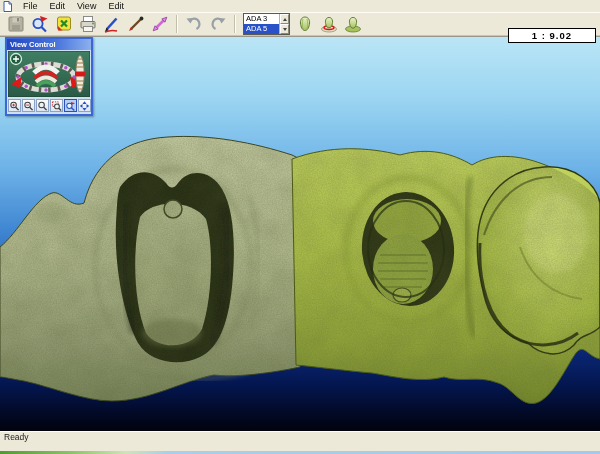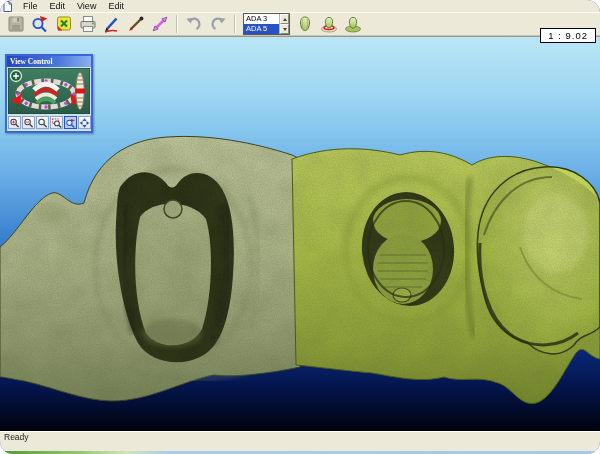--- a/index.html
+++ b/index.html
@@ -1,18 +1,18 @@
 <!DOCTYPE html>
 <html><head>
 <meta charset="utf-8">
 <style>
   * { box-sizing: border-box; margin: 0; padding: 0; }
   html,body { width:600px; height:454px; overflow:hidden; }
   body { font-family: "Liberation Sans", sans-serif; }
-  .window { position:relative; width:600px; height:454px; background:#6d28d9; overflow:hidden;border-radius:13px; }
+  .window { position:relative; width:600px; height:454px; background:#6d28d9; overflow:hidden; }
 
   
   .menubar { position:absolute; top:0; left:0; width:600px; height:12px;
              background:#ece9d8; display:flex; align-items:center; gap:2px; padding-left:2px; }
   .doc-ico { width:11px; height:11px; display:inline-flex; margin-right:3px; }
   .menu-item { font-size:9px; color:#111; padding:0 5px; line-height:12px; cursor:default; }
 
   
   .toolbar { position:absolute; top:12px; left:0; width:600px; height:24px;
              background:#ece9d8; border-top:1px solid #fffdf4; border-bottom:1px solid #c9c5b4;
@@ -32,26 +32,26 @@
 
   
   .viewport { position:absolute; top:36px; left:0; width:600px; height:405px;
               border-top:1px solid #9a968a;
               background:linear-gradient(180deg,#bae5f6 0%, #9ed7f2 14%, #6fb4e8 32%,
                          #3f86d2 48%, #1e55b0 62%, #0d2f86 74%, #041650 86%, #010310 97%, #000 100%);
               overflow:hidden; }
   .model-svg { position:absolute; inset:0; display:block; }
 
   .scalebox { position:absolute; top:28px; right:4px; z-index:30; background:#fff;
-              border:1px solid #000; font-size:9.5px; font-weight:normal; color:#000;
-              padding:1px 7px; letter-spacing:1px; }
+              border:1px solid #000; font-size:9.5px; font-weight:bold; color:#000;
+              padding:1px 23px; letter-spacing:1px; }
 
   
-  .vc-panel { position:absolute; left:5px; top:17px; width:88px; z-index:20;
-              background:#cfe0f2; border:2px solid #3a66d6; box-shadow:1px 1px 2px rgba(0,0,0,.35);font-family:Liberation Serif, serif; }
+  .vc-panel { position:absolute; left:5px; top:0; width:88px; z-index:20;
+              background:#cfe0f2; border:2px solid #3a66d6; box-shadow:1px 1px 2px rgba(0,0,0,.35); }
   .vc-title { height:11px; background:linear-gradient(90deg,#2346c0,#4a76dc 60%,#8cb0ee);
               color:#fff; font-size:7.5px; font-weight:bold; line-height:11px; padding-left:3px; }
   .vc-canvas { display:block; margin:1px; }
   .vc-buttons { display:flex; gap:1px; padding:1px 1px 2px 1px; background:#cfe0f2; }
   .vc-btn { width:13px; height:13px; border:1px solid #8aa2c4; background:linear-gradient(#fbfcfe,#dde6f2);
             display:inline-flex; align-items:center; justify-content:center; padding:0; }
   .vc-btn.active { background:#b6d0f4; border:1px solid #2a50c0; }
 
   
   .statusbar { position:absolute; left:0; bottom:0; width:600px; height:23px;

